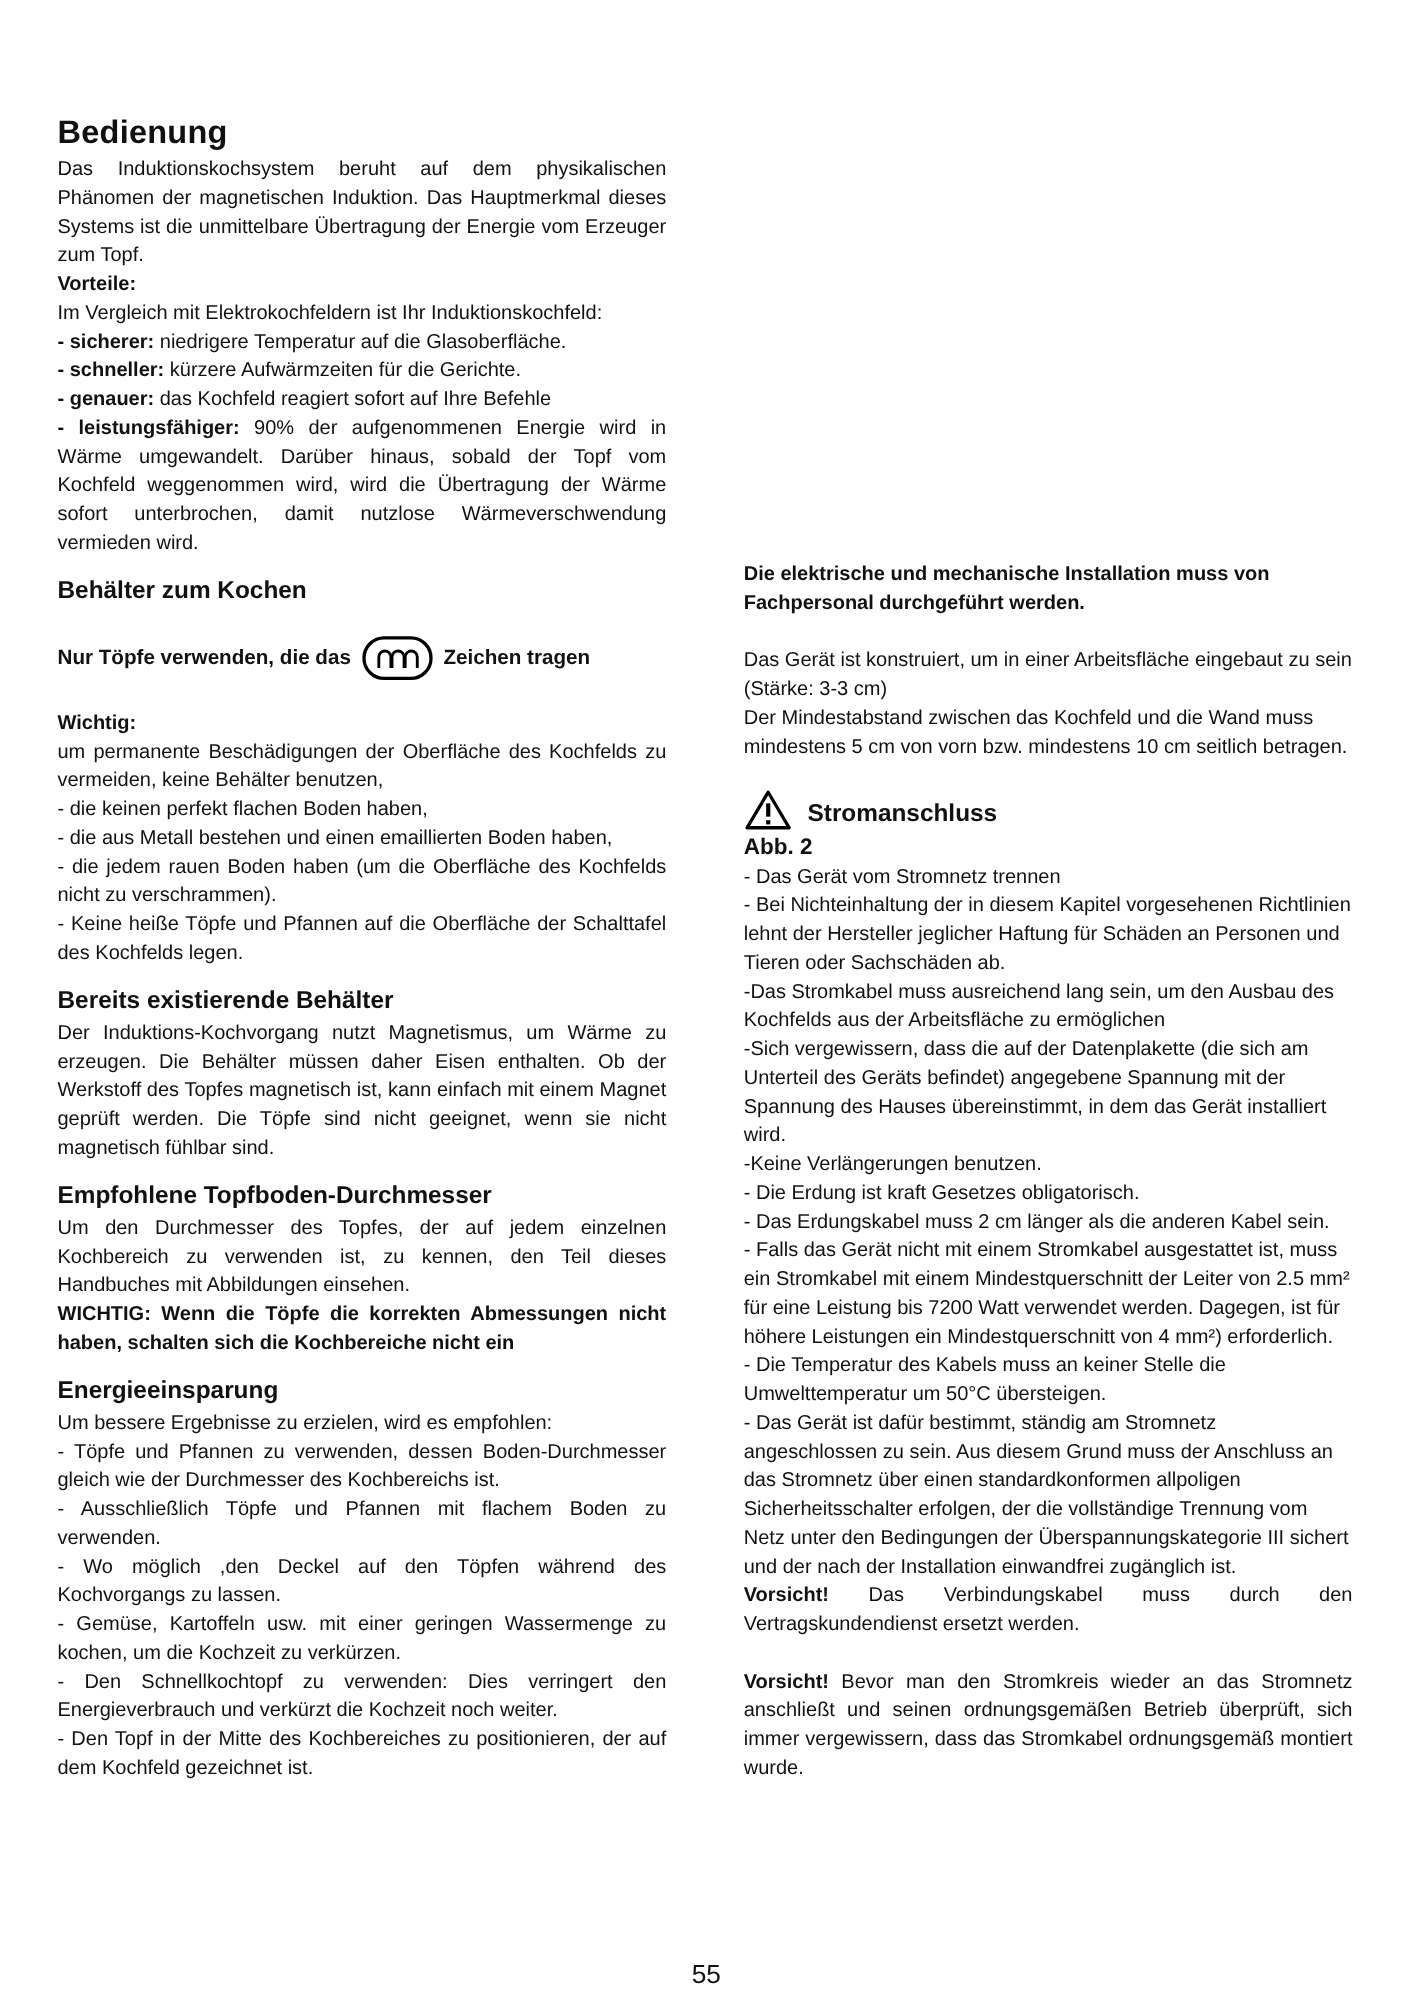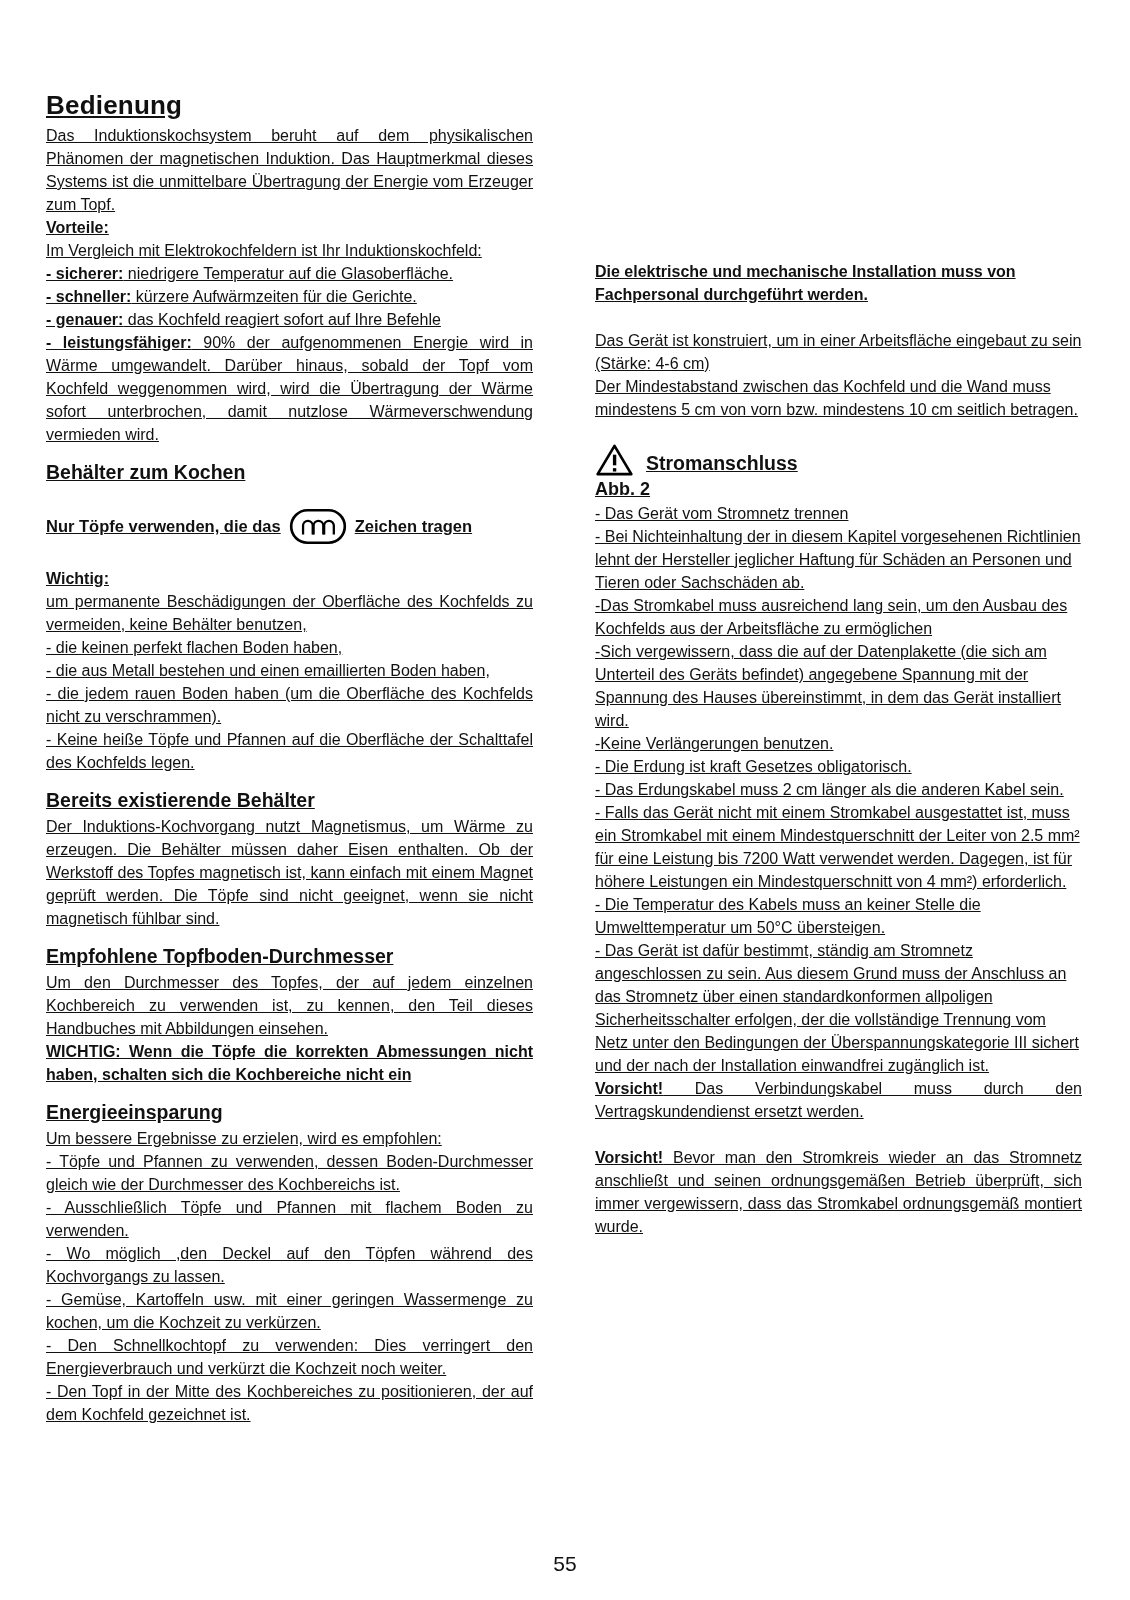--- a/index.html
+++ b/index.html
@@ -11,21 +11,21 @@
     font-family: "Liberation Sans", sans-serif;
     position: relative;
   }
   .page {
     position: relative;
     width: 1130px;
     height: 1600px;
     padding: 72px 48px 0 46px;
     overflow: hidden;
   }
-  .columns { display: flex; gap: 62px; align-items: center; text-decoration: underline; }
+  .columns { display: flex; gap: 62px; align-items: flex-end; }
   .col { width: 487px; }
   .col-left { padding-top: 18px; }
 
   h1.doc-title {
     font-size: 26px;
     font-weight: bold;
     letter-spacing: 0.2px;
     margin-bottom: 3px;
   }
   h2.sec-title {
@@ -59,21 +59,21 @@
     margin-top: 20px;
     margin-bottom: 2px;
   }
   .strom-head h2.sec-title { margin: 0; }
   .warn-icon { display: inline-flex; line-height: 0; position: relative; top: 2px; }
 
   .abb { font-weight: bold; font-size: 18px; line-height: 25px; }
 
   .page-number {
     position: absolute;
-    bottom: 24px;
+    bottom: 8px;
     left: 0;
     width: 100%;
     text-align: center;
     font-size: 21px;
     margin-top: 20px;
   }
 </style>
 </head>
 <body>
 
@@ -125,21 +125,21 @@
       <p class="just">- Töpfe und Pfannen zu verwenden, dessen Boden-Durchmesser gleich wie der Durchmesser des Kochbereichs ist.</p>
       <p class="just">- Ausschließlich Töpfe und Pfannen mit flachem Boden zu verwenden.</p>
       <p class="just">- Wo möglich ,den Deckel auf den Töpfen während des Kochvorgangs zu lassen.</p>
       <p class="just">- Gemüse, Kartoffeln usw. mit einer geringen Wassermenge zu kochen, um die Kochzeit zu verkürzen.</p>
       <p class="just">- Den Schnellkochtopf zu verwenden: Dies verringert den Energieverbrauch und verkürzt die Kochzeit noch weiter.</p>
       <p class="just">- Den Topf in der Mitte des Kochbereiches zu positionieren, der auf dem Kochfeld gezeichnet ist.</p>
     </section>
 
     <section class="col col-right">
       <p class="b">Die elektrische und mechanische Installation muss von Fachpersonal durchgeführt werden.</p>
-      <p class="gap-top">Das Gerät ist konstruiert, um in einer Arbeitsfläche eingebaut zu sein (Stärke: 4-6 cm)</p>
+      <p class="gap-top">Das Gerät ist konstruiert, um in einer Arbeitsfläche eingebaut zu sein (Stärke: 3-3 cm)</p>
       <p>Der Mindestabstand zwischen das Kochfeld und die Wand muss mindestens 5 cm von vorn bzw. mindestens 10 cm seitlich betragen.</p>
 
       <div class="strom-head">
         <span class="warn-icon">
           <svg viewBox="0 0 44 38" width="39" height="34" aria-hidden="true">
             <path d="M22 3 L41 35 H3 Z" fill="none" stroke="#000" stroke-width="3" stroke-linejoin="round"></path>
             <rect x="20.2" y="13" width="3.8" height="12" fill="#000"></rect>
             <rect x="20.2" y="28.2" width="3.8" height="3.8" fill="#000"></rect>
           </svg>
         </span>

